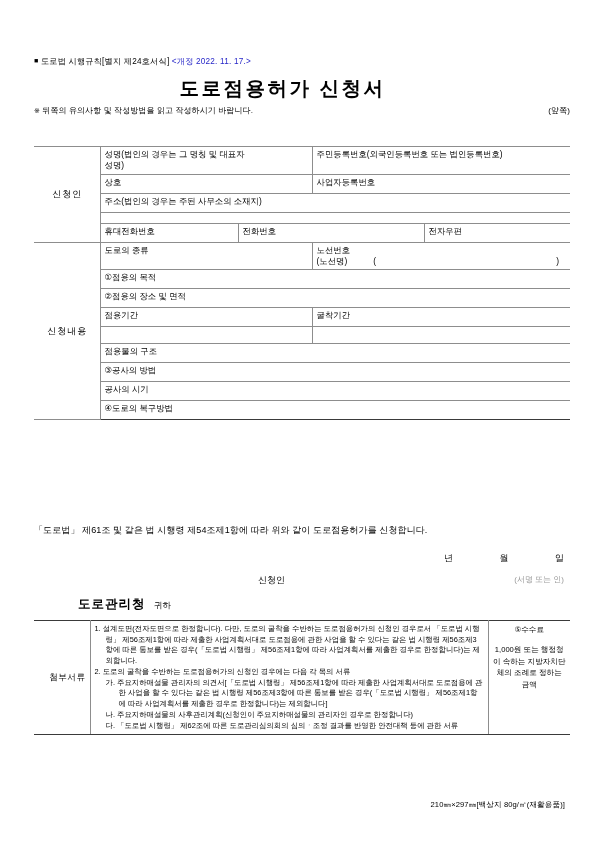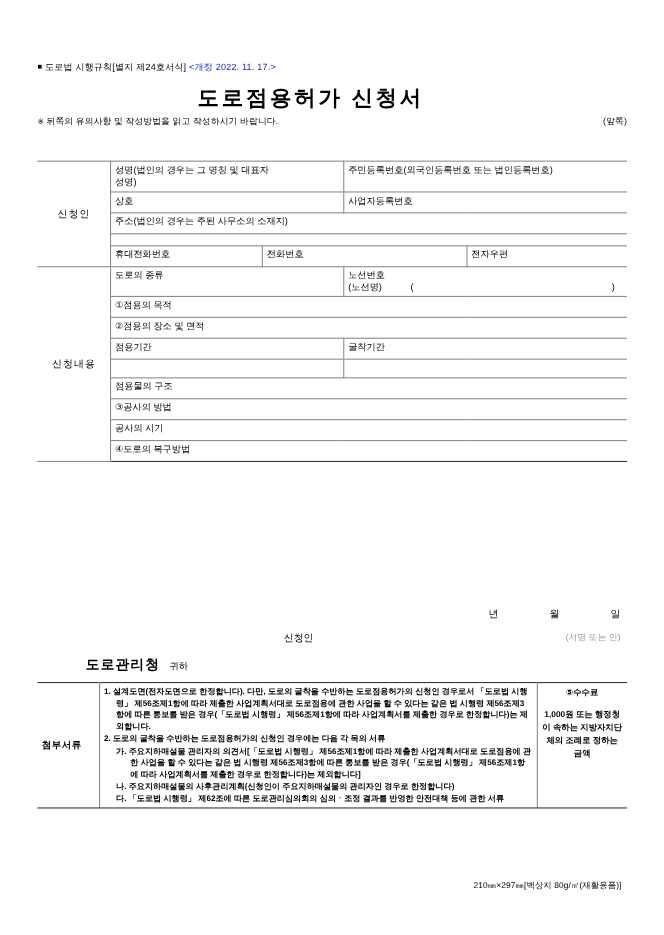--- a/index.html
+++ b/index.html
@@ -168,24 +168,24 @@
     letter-spacing: 0;
   }
 
   
   #attach-table {
     left: 34px;
     top: 620px;
     width: 536px;
     font-size: 7.4px;
   }
-  #attach-table td { padding: 3px 4px; font-weight: bold; }
+  #attach-table td { padding: 3px 4px; }
   #attach-table td.att-label {
     width: 56px;
-    text-align: left;
+    text-align: right;
     vertical-align: middle !important;
     font-size: 8.6px;
     letter-spacing: 0.5px;
     border-left: none;
   }
   #attach-table td.att-body {
     line-height: 1.45;
   }
   #attach-table td.att-fee {
     width: 82px;
@@ -320,20 +320,21 @@
       <tr>
         <td class="cell-xtall no-right" colspan="4">공사의 시기</td>
       </tr>
 
       <tr>
         <td class="cell-xtall no-right tbl-bot-border" colspan="4">④도로의 복구방법</td>
       </tr>
     </tbody>
   </table>
 
+  <div class="statement">「도로법」 제61조 및 같은 법 시행령 제54조제1항에 따라 위와 같이 도로점용허가를 신청합니다.</div>
 
   <div class="date-line">
     <div class="ymd">
       <span>년</span>
       <span>월</span>
       <span>일</span>
     </div>
   </div>
 
   <div class="applicant-line">

